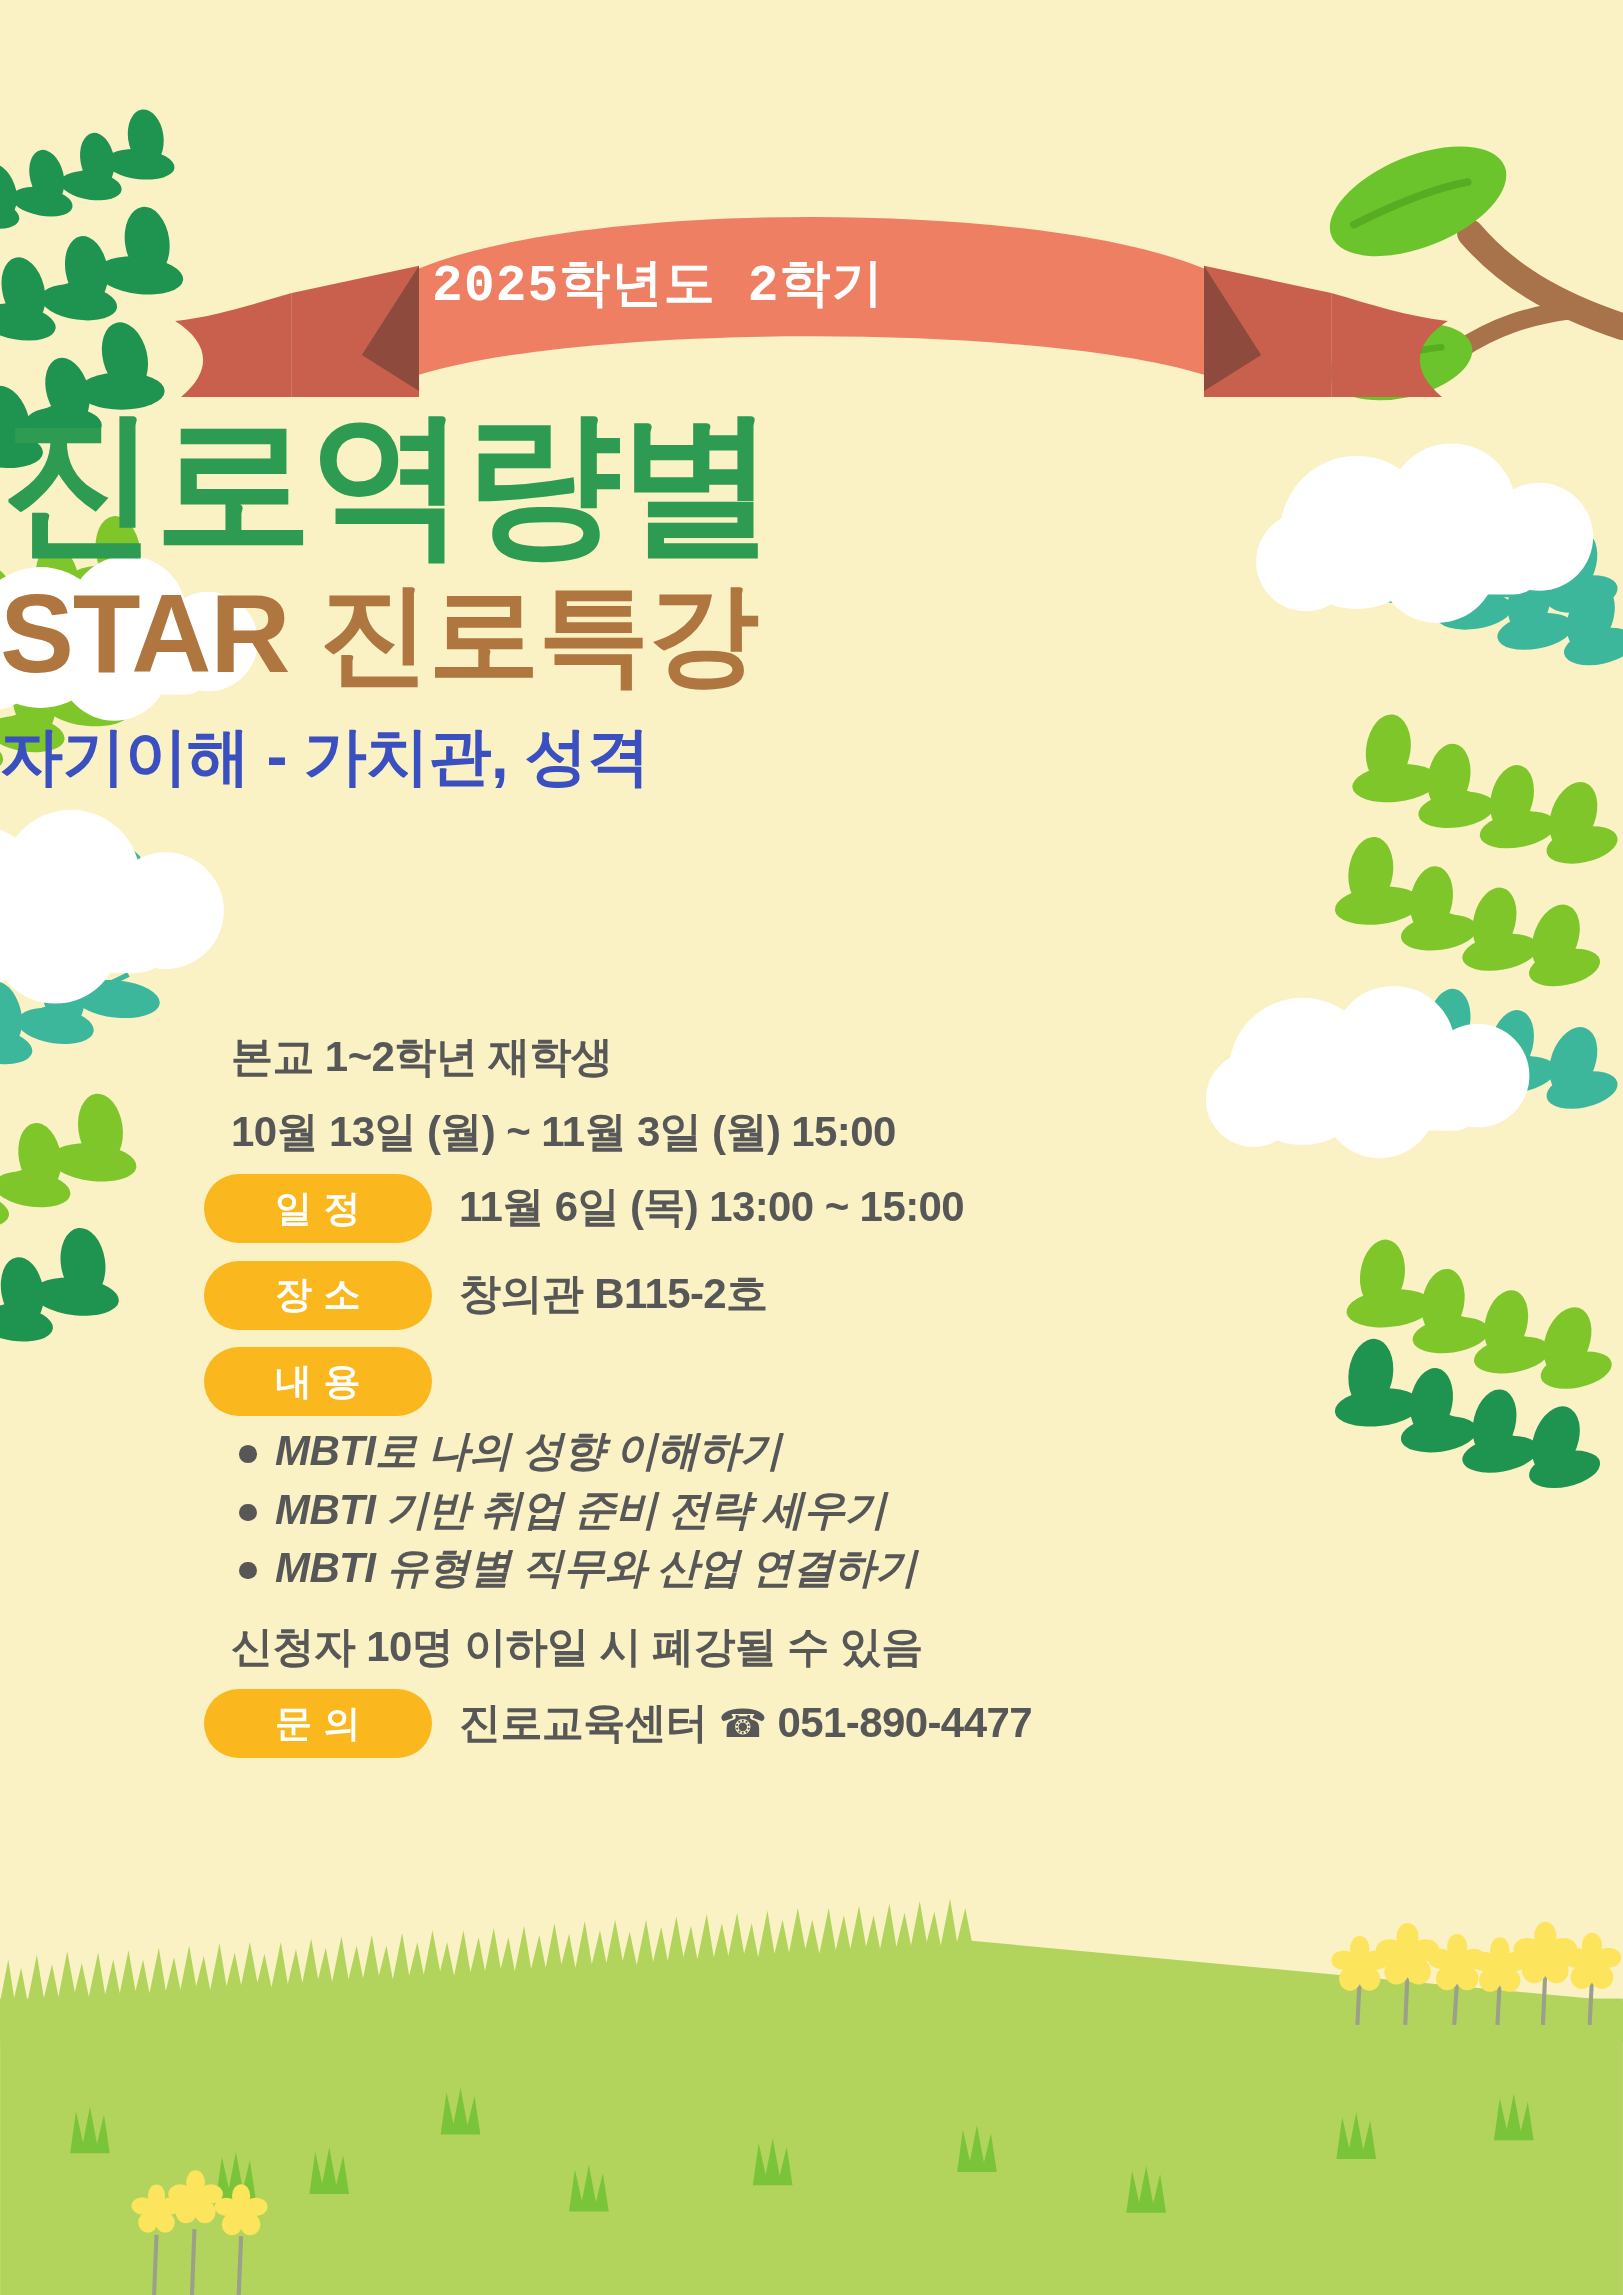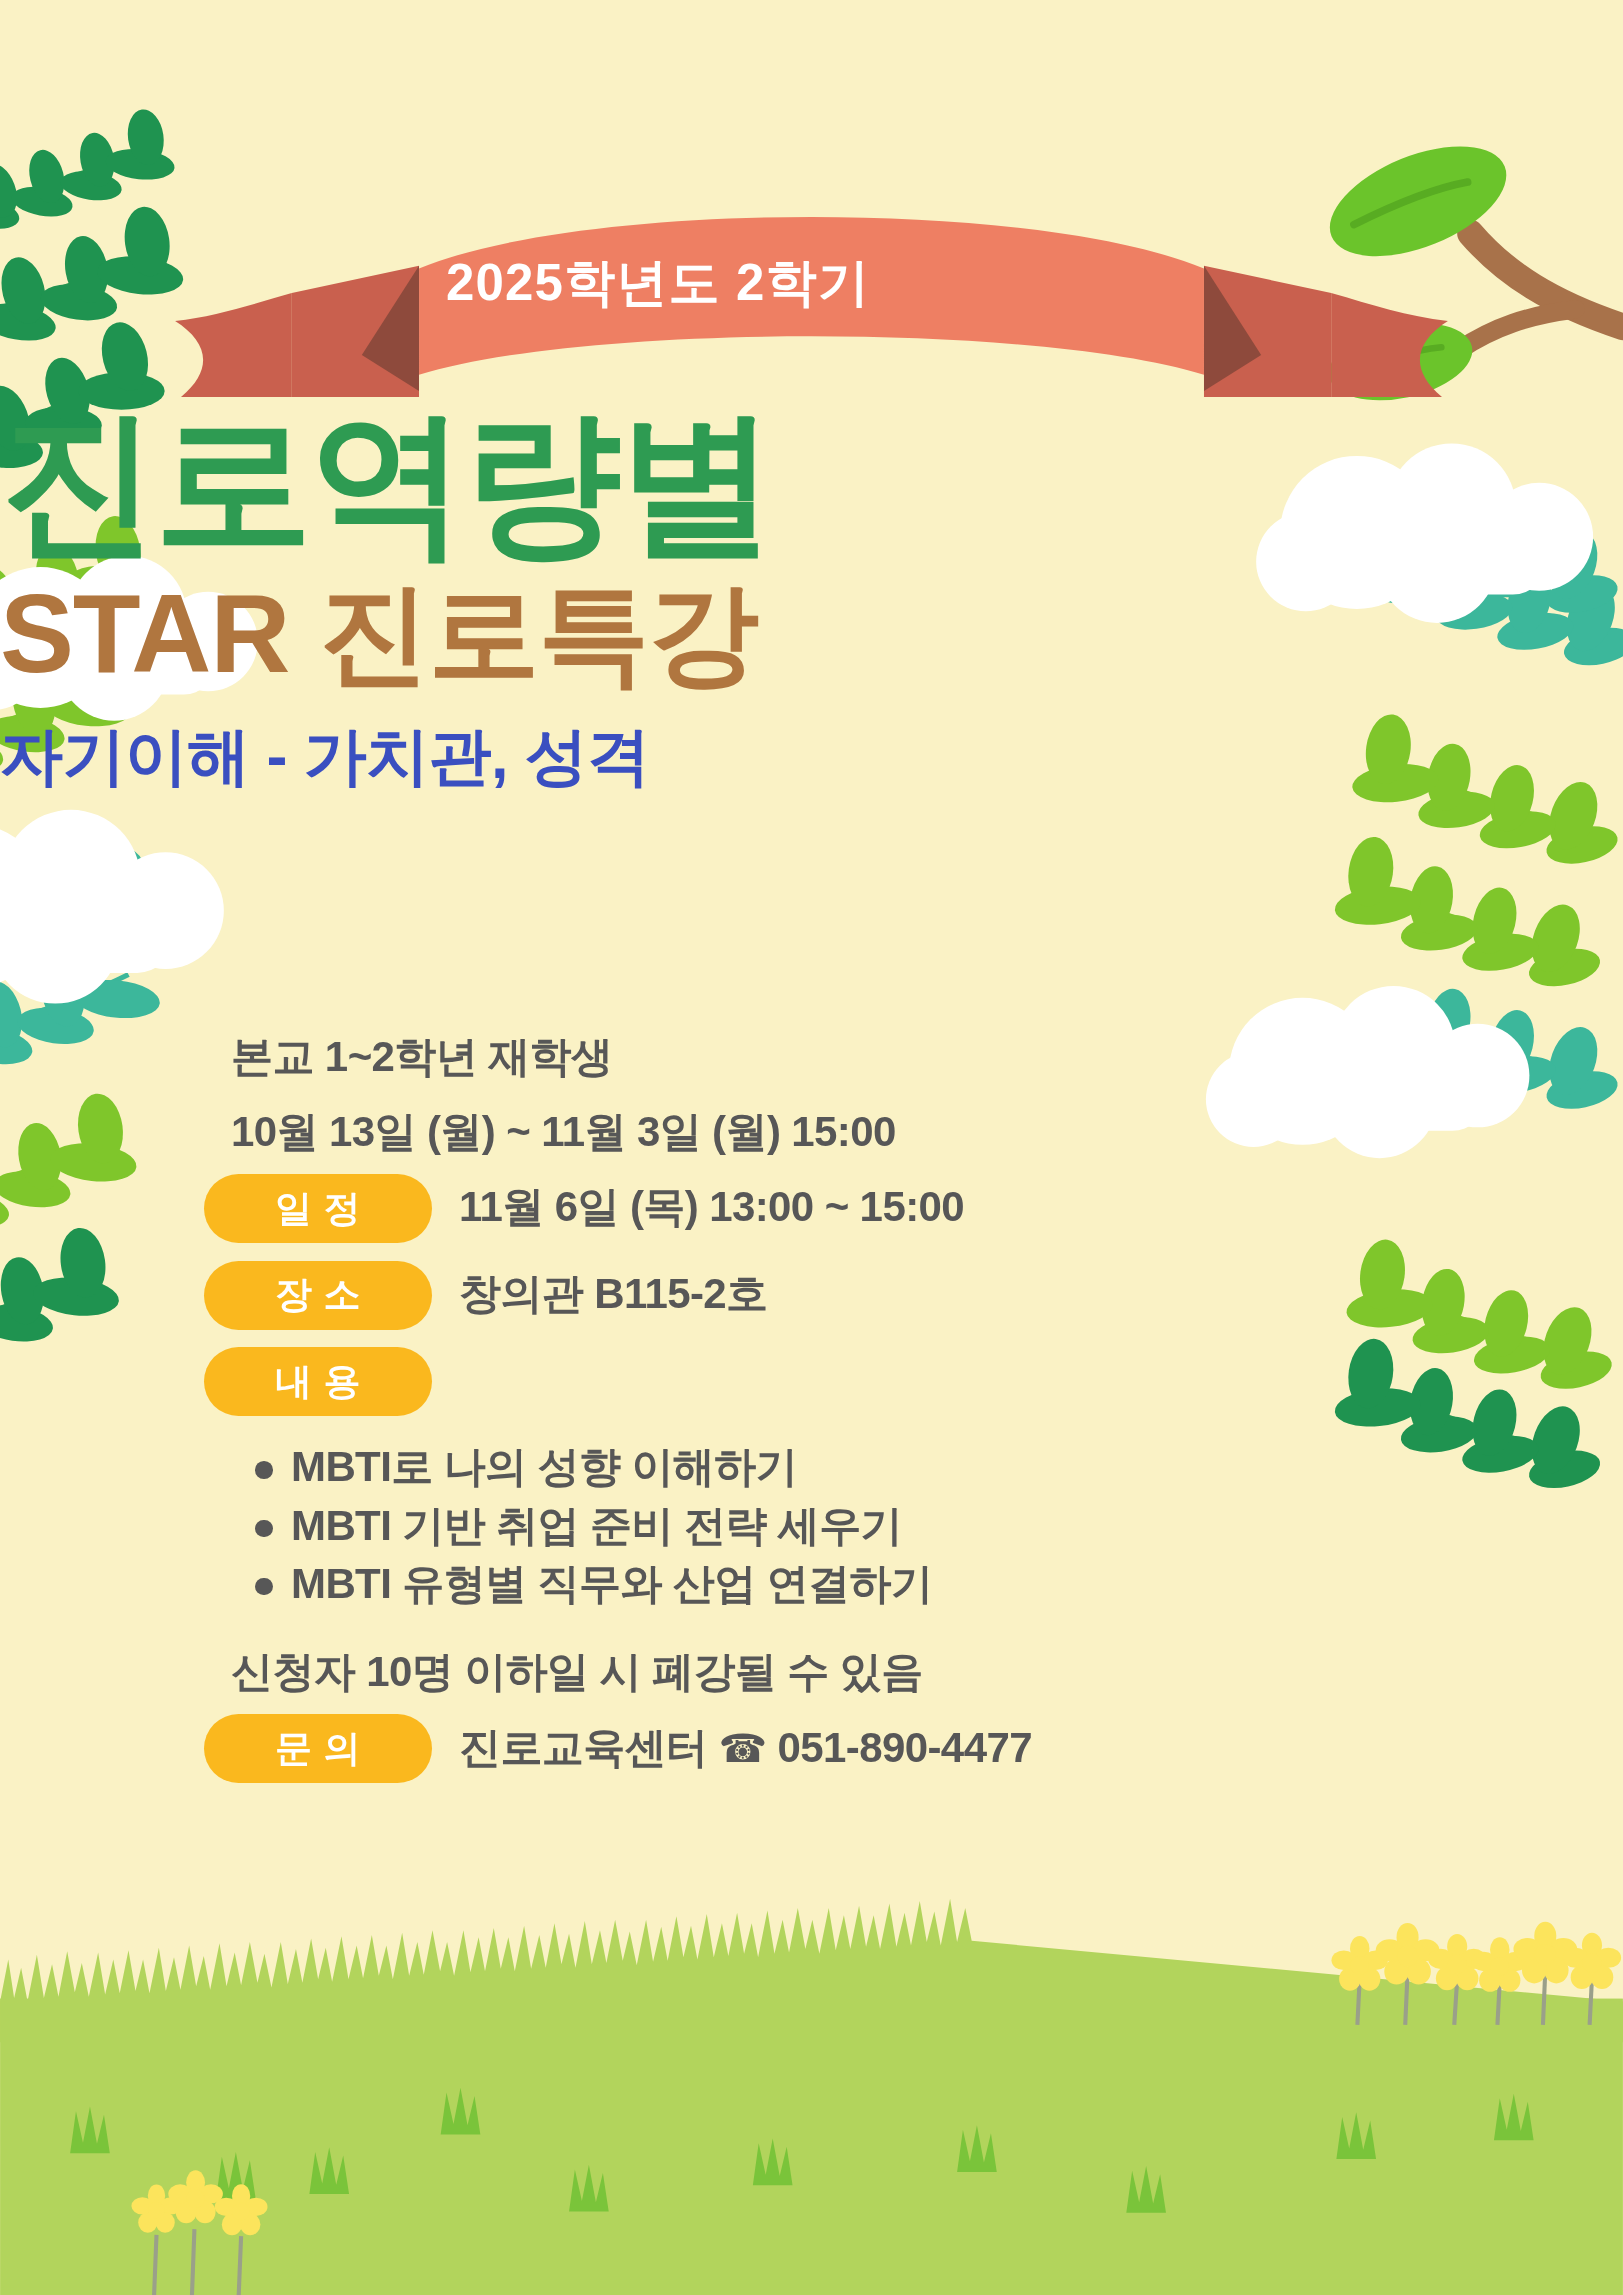--- a/index.html
+++ b/index.html
@@ -14,20 +14,21 @@
   
   .bg-svg{position:absolute;left:0;top:0;width:1623px;height:2295px;pointer-events:none;}
 
   
   .ribbon-wrap{position:absolute;left:0;top:216px;width:1623px;height:181px;}
   .ribbon-text{
     position:absolute;left:0;top:0;width:1316px;height:134px;
     display:flex;align-items:center;justify-content:center;
     color:#FFFFFF;font-size:51px;font-weight:bold;letter-spacing:1.2px;
     z-index:3;
+    font-family:Liberation Mono, monospace;
   }
 
   
   .title-block{position:absolute;left:0;top:403px;width:1623px;text-align:left;z-index:4;}
   .title-main{
     color:#2E9B52;font-size:158px;font-weight:bold;line-height:1.0;
     letter-spacing:-3.5px;margin:0;
   }
   .title-sub{
     color:#B0763F;font-size:111px;font-weight:bold;line-height:1.05;
@@ -46,21 +47,21 @@
     flex:0 0 auto;width:228px;height:69px;border-radius:35px;
     background:#FAB81E;display:flex;align-items:center;justify-content:center;
     color:#FFFFFF;font-size:37px;font-weight:bold;letter-spacing:0.6px;
     box-sizing:border-box;
   }
   .val{
     flex:1 1 auto;margin-left:27px;color:#575757;
     font-size:42px;font-weight:bold;line-height:1.15;
     padding-top:9.3px;letter-spacing:-0.6px;
   }
-  ul.bl{list-style:none;margin:16px;padding:0;}
+  ul.bl{list-style:none;margin:0;padding:0;font-style:italic;}
   ul.bl li{
     position:relative;padding-left:44px;margin-bottom:7px;
     font-size:42px;font-weight:bold;color:#575757;line-height:1.22;
     letter-spacing:-0.6px;
   }
   ul.bl li::before{
     content:"";position:absolute;left:8.2px;top:20px;
     width:17.5px;height:17.5px;border-radius:50%;background:#575757;
   }
   .tel-glyph{font-family:"DejaVu Sans",sans-serif;font-weight:normal;font-size:39px;}

